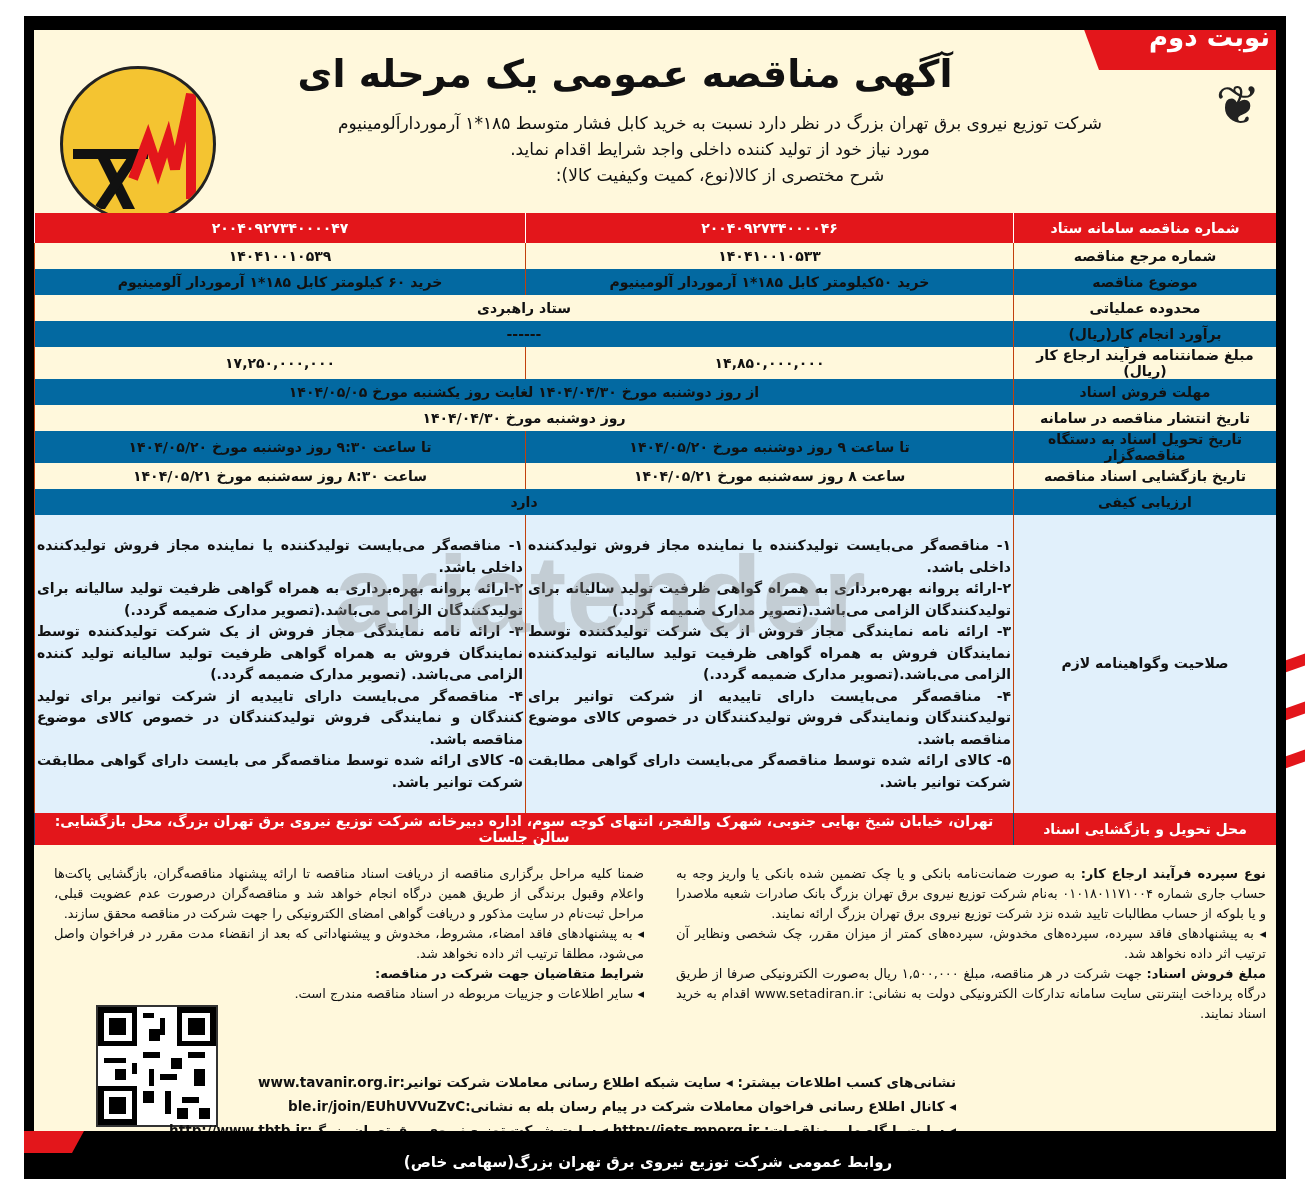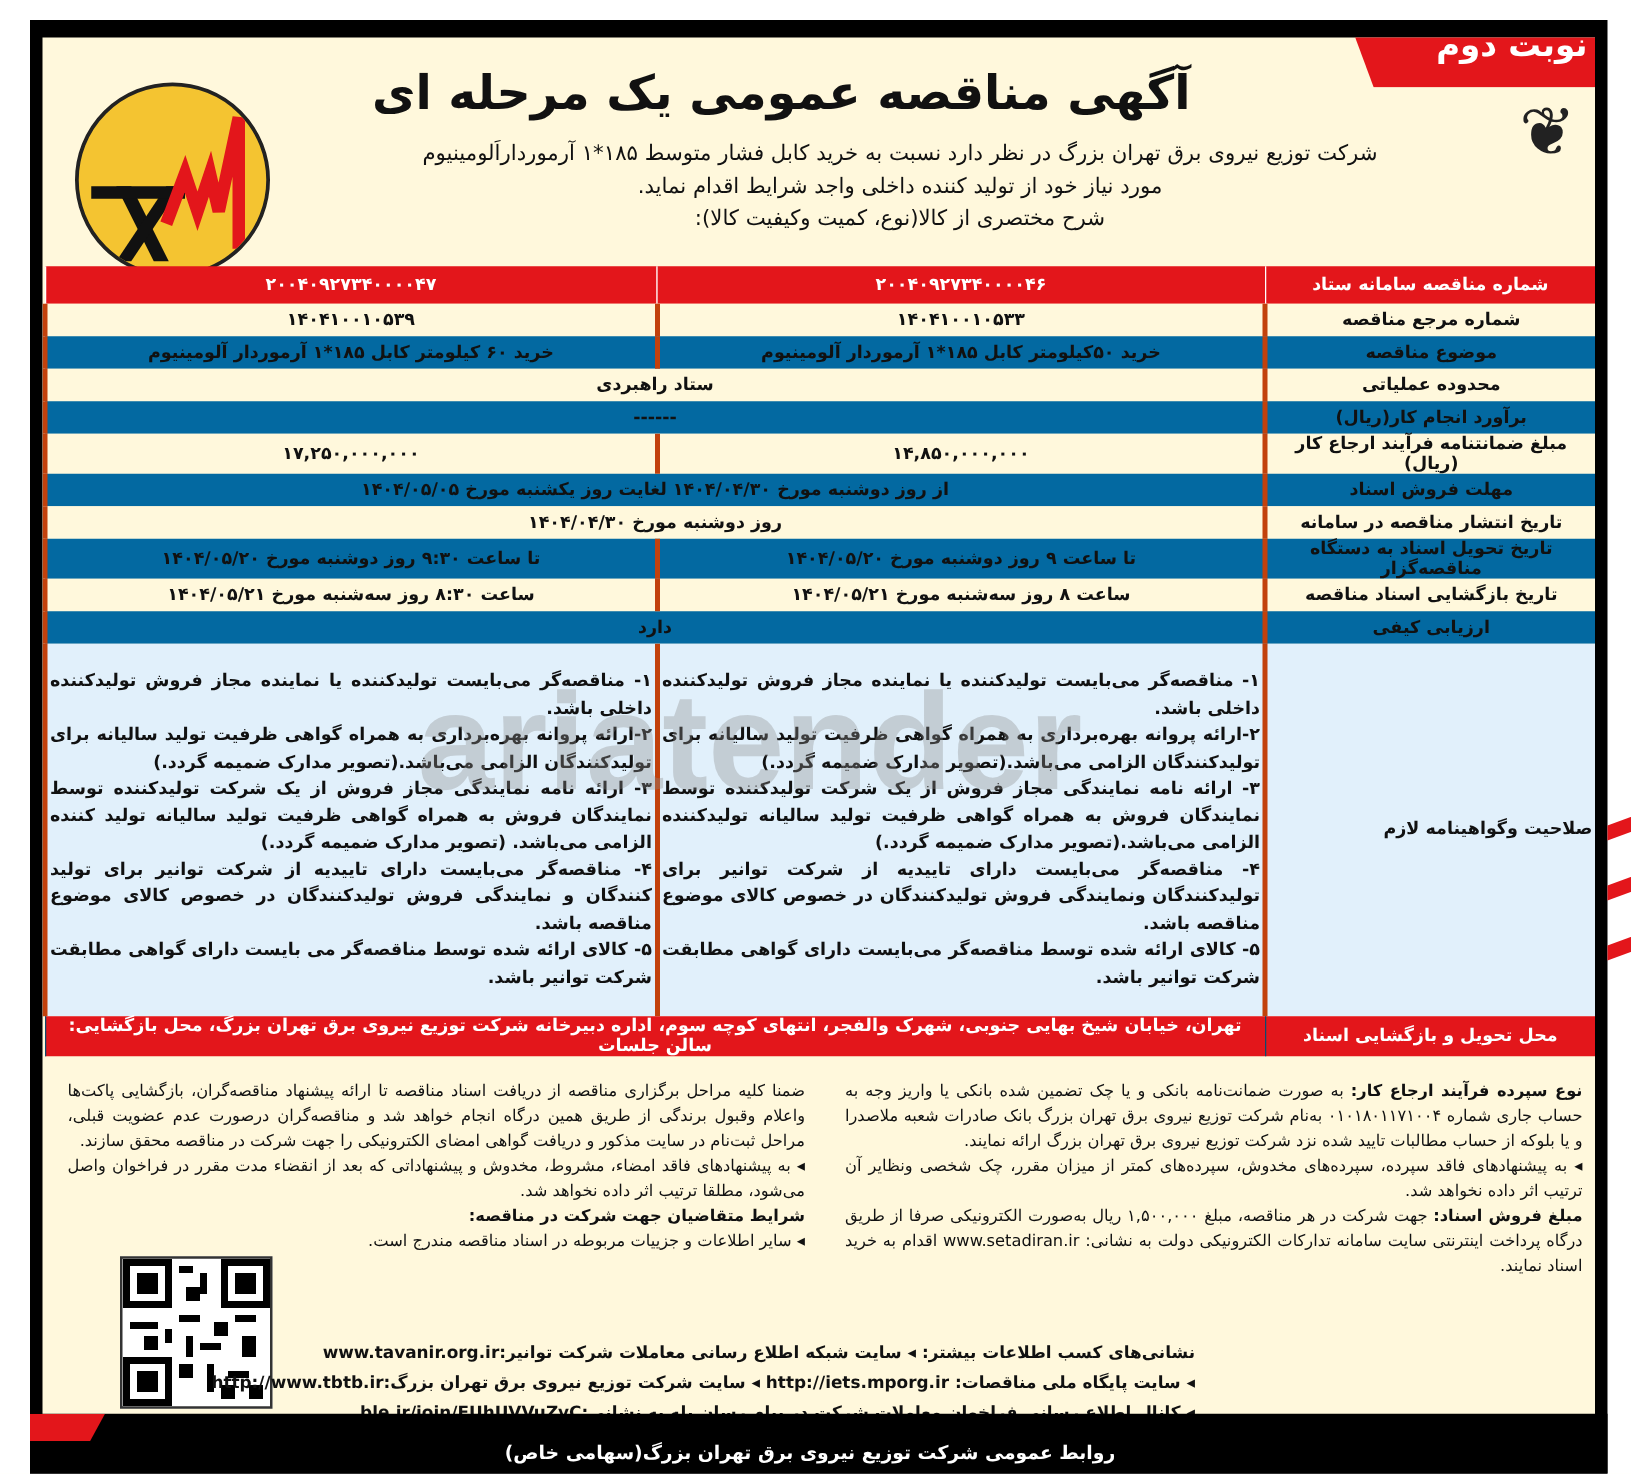--- a/index.html
+++ b/index.html
@@ -8,27 +8,27 @@
   .paper { position:absolute; left:10px; top:14px; width:1242px; height:1115px; background:#fff8dc; overflow:hidden; }
   .badge { position:absolute; right:-8px; top:-14px; width:250px; height:54px; background:#e3161b; clip-path:polygon(18% 0,100% 0,100% 100%,26% 100%); }
   .badge-text { position:absolute; right:14px; top:6px; color:#fff; font-weight:bold; font-size:26px; }
   .ornament { position:absolute; right:8px; top:46px; width:60px; height:60px; font-size:54px; line-height:60px; color:#222; text-align:center; }
   .logo { position:absolute; left:26px; top:36px; width:150px; height:150px; border-radius:50%; background:#f4c431; border:3px solid #222; overflow:hidden; }
   .logo svg { width:100%; height:100%; }
   .title { position:absolute; left:200px; right:260px; top:22px; text-align:center; font-weight:bold; font-size:38px; color:#111; }
   .intro { position:absolute; left:190px; right:60px; top:80px; text-align:center; font-weight:normal; font-size:17px; line-height:26px; color:#111; }
   .intro div { margin:0; }
   table.main { position:absolute; left:0; top:183px; width:1242px; border-collapse:collapse; font-weight:bold; font-size:14px; color:#111; }
-  table.main td { text-align:center; padding:0 6px; height:26px; border-left:4px solid #c2410c; }
+  table.main td { text-align:center; padding:0 6px; height:26px; border-left:1px solid #c2410c; }
   table.main tr.head td { background:#e3161b; color:#fff; height:30px; border-left:1px solid #fff; }
   table.main tr.y td { background:#0369a1;margin-top:19px; }
   table.main tr.w td { background:#fff8dc; }
   table.main td.label { width:250px; font-size:14px; }
   table.main tr.qual td { background:#e1f0fb; height:290px; text-align:justify; vertical-align:middle; font-size:14px; line-height:21.5px; padding:4px 2px; }
-  table.main tr.qual td.label { }
+  table.main tr.qual td.label { text-align:center; }
   table.main tr.loc td { background:#e3161b; color:#fff; height:32px; border-left:1px solid #0c4a6e; }
   .bottom { position:absolute; left:0; top:830px; width:1242px; height:255px; font-size:13px; line-height:20px; color:#111; }
   .col-r { position:absolute; right:10px; top:4px; width:590px; text-align:justify; }
   .col-l { position:absolute; left:20px; top:4px; width:590px; text-align:justify; }
   .b { font-weight:bold; }
   .qr { position:absolute; left:62px; top:145px; width:118px; height:118px; background:#fff; border:2px solid #333; }
   .qr svg { width:100%; height:100%; }
   .links { position:absolute; left:210px; right:320px; top:210px; font-size:13.5px; line-height:24px; font-weight:bold; }
   .links div { white-space:nowrap; }
   .footer { position:absolute; left:0; bottom:0; width:1262px; height:48px; background:#000; }
@@ -183,22 +183,22 @@
           <rect x="15" y="16" width="3" height="1" fill="#000"></rect>
             <rect x="14" y="18" width="2" height="2" fill="#000"></rect>
             <rect x="18" y="18" width="2" height="2" fill="#000"></rect>
           <rect x="3" y="11" width="2" height="2" fill="#000"></rect>
             <rect x="6" y="10" width="1" height="2" fill="#000"></rect>
         </svg>
       </div>
 
       <div class="links">
         <div><span class="b">نشانی‌های کسب اطلاعات بیشتر:</span> ◂ <span>سایت شبکه اطلاع رسانی معاملات شرکت توانیر:</span><span class="ltr">www.tavanir.org.ir</span></div>
+        <div>◂ <span>کانال اطلاع رسانی فراخوان معاملات شرکت در پیام رسان بله به نشانی:</span><span class="ltr">ble.ir/join/EUhUVVuZvC</span></div>
         <div>◂ <span>سایت پایگاه ملی مناقصات:</span> <span class="ltr">http://iets.mporg.ir</span> ◂ <span>سایت شرکت توزیع نیروی برق تهران بزرگ:</span><span class="ltr">http://www.tbtb.ir</span></div>
-        <div>◂ <span>کانال اطلاع رسانی فراخوان معاملات شرکت در پیام رسان بله به نشانی:</span><span class="ltr">ble.ir/join/EUhUVVuZvC</span></div>
       </div>
     </div>
   </div>
 
   <div class="stripes">
       <div></div>
       <div></div>
       <div></div>
     </div>
 

